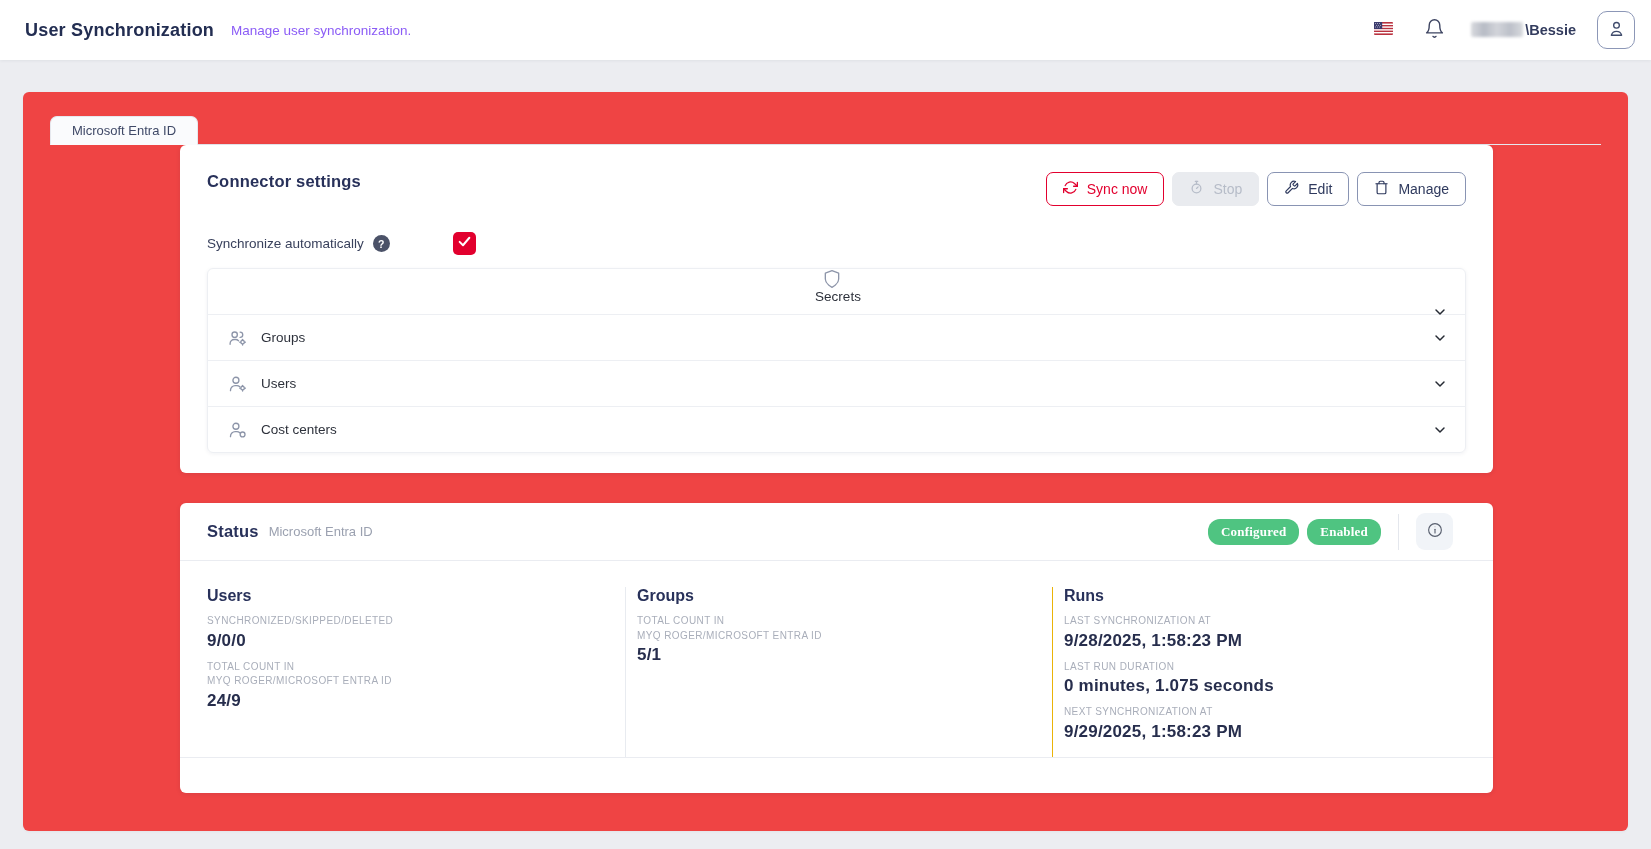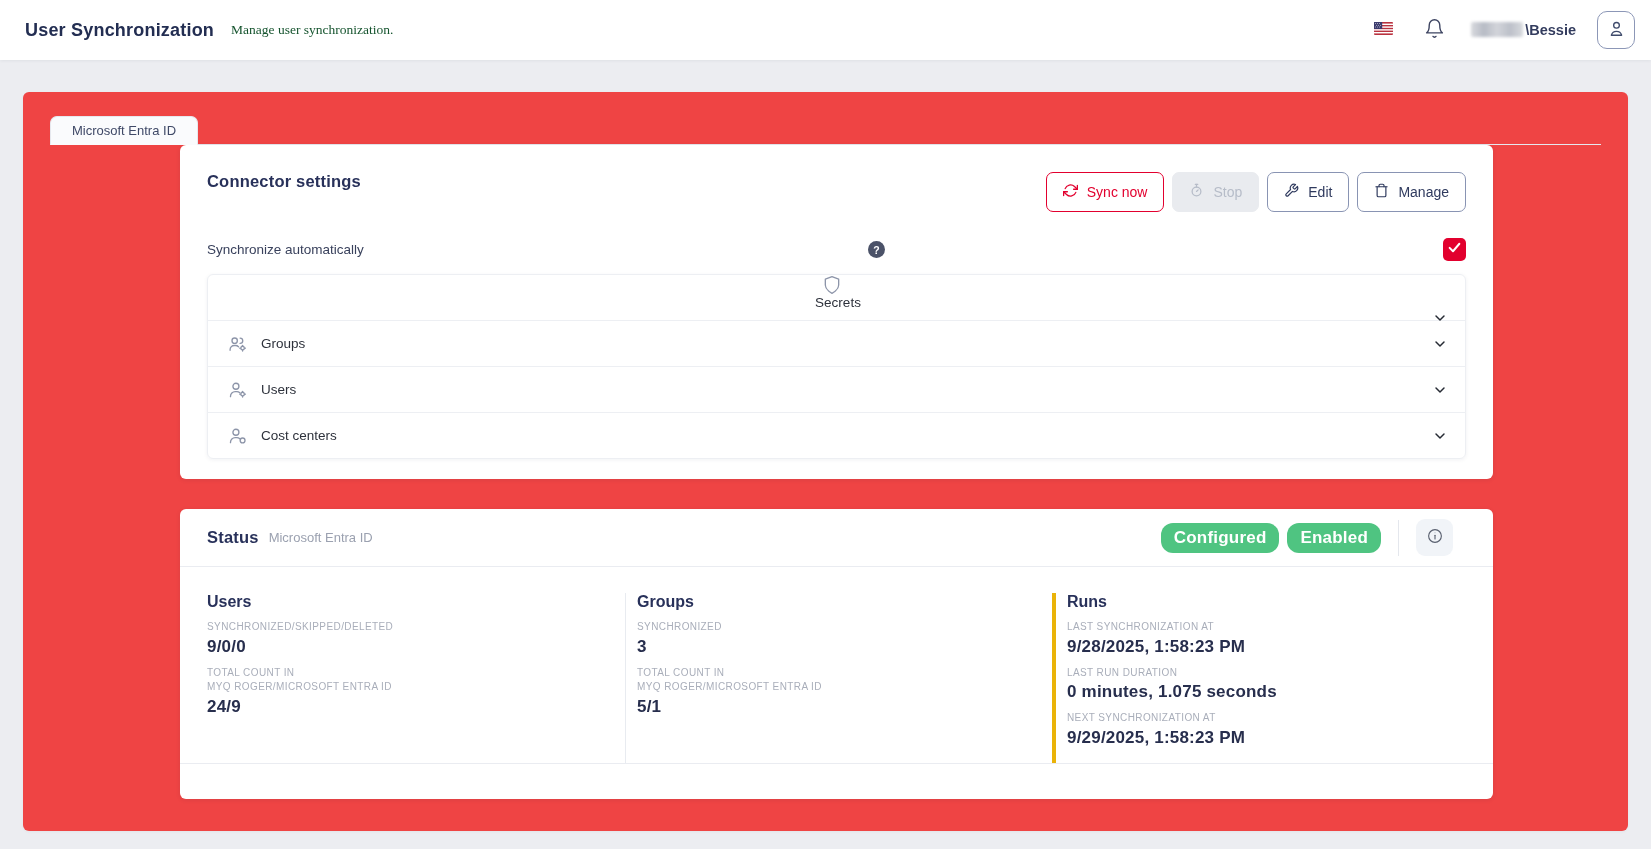--- a/index.html
+++ b/index.html
@@ -5,21 +5,21 @@
   * { box-sizing: border-box; margin: 0; padding: 0; }
   html,body { background:#ecedf1; }
   .page { width:1651px; height:849px; position:relative; overflow:hidden;
           background:#ecedf1; font-family:"Liberation Sans", sans-serif; }
 
   
   .top-header { height:60px; background:#fff; display:flex; align-items:center;
                 padding:0 16px 0 25px; box-shadow:0 1px 3px rgba(23,28,50,.06);
                 position:relative; z-index:3; }
   .h-title { font-size:18px; font-weight:700; color:#232e52; letter-spacing:.2px; }
-  .h-sub   { margin-left:17px; font-size:13.5px; color:#14532d;font-family:Liberation Serif, serif; }
+  .h-sub   { margin-left:17px; font-size:13.5px; color:#8b5cf6; }
   .h-right { margin-left:auto; display:flex; align-items:center; }
   .flag-btn { display:flex; align-items:center; border:none; background:transparent; cursor:pointer; }
   .bell-btn { display:flex; align-items:center; border:none; background:transparent;
               color:#3d4461; margin-left:31px; cursor:pointer; }
   .user-label { display:flex; align-items:flex-start; margin-left:26px; font-size:14.5px;
                 font-weight:700; color:#333c5e; }
   .blur-block { display:inline-block; width:52px; height:15px; border-radius:2px; margin-right:2px;
                 background:linear-gradient(90deg,#d8dade 0%,#b7bbc5 25%,#d2d4da 50%,#bcc0c9 75%,#d8dade 100%);
                 filter:blur(1.6px); }
   .avatar-btn { width:38px; height:38px; margin-left:21px; background:#fff;
@@ -34,28 +34,28 @@
          font-size:13px; color:#3f4967; background:#fafbfd; border:1px solid #e6e8ee;
          border-bottom:1px solid #fafbfd; border-radius:7px 7px 0 0; cursor:pointer; }
   .content { margin-left:157px; width:1313px; }
   .card { background:#fff; border-radius:6px; box-shadow:0 1px 5px rgba(25,31,61,.09); }
 
   
   .connector { padding:27px 27px 20px; }
   .c-head { display:flex; align-items:flex-start; justify-content:space-between; }
   .sec-title { font-size:16.5px; font-weight:700; color:#28315a; letter-spacing:.2px; }
   .btns { display:flex; gap:8px; }
-  .btn { height:40px; padding:5px 16px; border-radius:7px; border:1px solid #8994b3; background:#fff;
+  .btn { height:34px; padding:5px 16px; border-radius:7px; border:1px solid #8994b3; background:#fff;
          color:#2f3a5e; font-size:14px; font-weight:500; font-family:inherit;
          display:inline-flex; align-items:center; gap:9px; cursor:pointer; }
   .btn svg { flex:none; }
   .btn.danger { border-color:#e2002e; color:#e2002e; }
   .btn.disabled { background:#e9ebef; border-color:#e9ebef; color:#b6bcc8; cursor:default; }
 
-  .sync-row { margin-top:26px; display:flex; align-items:center;justify-content:space-between; }
+  .sync-row { margin-top:26px; display:flex; align-items:center; }
   .sync-label { font-size:13.5px; color:#39415c; }
   .help { width:17px; height:17px; border-radius:50%; background:#4b5268; color:#fff;
           font-size:10.5px; font-weight:700; display:inline-flex; align-items:center;
           justify-content:center; margin-left:9px; cursor:pointer; }
   .checkbox { width:23px; height:23px; border-radius:5px; background:#e2002e; margin-left:63px;
               display:inline-flex; align-items:center; justify-content:center; cursor:pointer; }
 
   .accordion { margin-top:13px; border-radius:6px; box-shadow:0 1px 4px rgba(25,31,61,.06); }
   .acc-row { height:47px; margin-top:-1px; background:#fff; border:1px solid #edeff3;
              display:flex; align-items:center; padding:0 17px 0 20px; cursor:pointer; }
@@ -64,31 +64,31 @@
   .acc-icon { color:#8d95a9; margin-right:13px; display:flex; }
   .acc-label { font-size:13.5px; color:#2d313b; }
   .acc-chevron { margin-left:auto; color:#262b34; display:flex; }
 
   
   .status { margin-top:30px; }
   .s-head { display:flex; align-items:center; padding:0 40px 0 27px; height:58px;
             border-bottom:1px solid #eaecf1; }
   .s-sub { margin-left:10px; font-size:13px; color:#9ba1b0; font-weight:500; }
   .s-right { margin-left:auto; display:flex; align-items:center; }
-  .badge { background:#4fc481; color:#fff; font-size:17px; font-weight:700; padding:5px 13px;
-           border-radius:12px; margin-left:8px; letter-spacing:.2px; }
+  .badge { background:#4fc481; color:#fff; font-size:13px; font-weight:700; padding:5px 13px;
+           border-radius:12px; margin-left:8px; letter-spacing:.2px;font-family:Liberation Serif, serif; }
   .vdiv { width:1px; height:36px; background:#e4e7ed; margin:0 17px; }
   .info-btn { width:37px; height:37px; border-radius:9px; background:#f1f4f8; border:none;
               display:flex; align-items:center; justify-content:center; color:#59606f; cursor:pointer; }
 
   .cols { display:flex; padding-top:26px; height:196px; }
   .col  { padding-right:20px; }
   .col1 { flex:0 0 445px; padding-left:27px; }
   .col2 { flex:0 0 427px; padding-left:11px; border-left:1px solid #e8ebf0; }
-  .col3 { flex:1 1 auto;  padding-left:11px; border-left:4px solid #eab308; }
+  .col3 { flex:1 1 auto;  padding-left:11px; border-left:1px solid #eab308; }
   .col-title { font-size:16px; font-weight:700; color:#28315a; margin-bottom:4px; }
   .stat { margin-top:9px; }
   .stat-label { font-size:10px; color:#a9aeba; letter-spacing:.4px; line-height:1.45;
                 white-space:pre-line; }
   .stat-value { font-size:17px; font-weight:700; color:#272e4d; margin-top:2px; letter-spacing:.2px; }
   .s-foot { border-top:1px solid #eaecf1; height:36px; }
 </style>
 </head>
 <body>
 
@@ -312,24 +312,20 @@
             </div>
             <div class="stat">
               <div class="stat-label">TOTAL COUNT IN
 MYQ ROGER/MICROSOFT ENTRA ID</div>
               <div class="stat-value">24/9</div>
             </div>
           </div>
           <div class="col col2">
             <div class="col-title">Groups</div>
             <div class="stat">
-              <div class="stat-label">SYNCHRONIZED</div>
-              <div class="stat-value">3</div>
-            </div>
-            <div class="stat">
               <div class="stat-label">TOTAL COUNT IN
 MYQ ROGER/MICROSOFT ENTRA ID</div>
               <div class="stat-value">5/1</div>
             </div>
           </div>
           <div class="col col3">
             <div class="col-title">Runs</div>
             <div class="stat">
               <div class="stat-label">LAST SYNCHRONIZATION AT</div>
               <div class="stat-value">9/28/2025, 1:58:23 PM</div>

